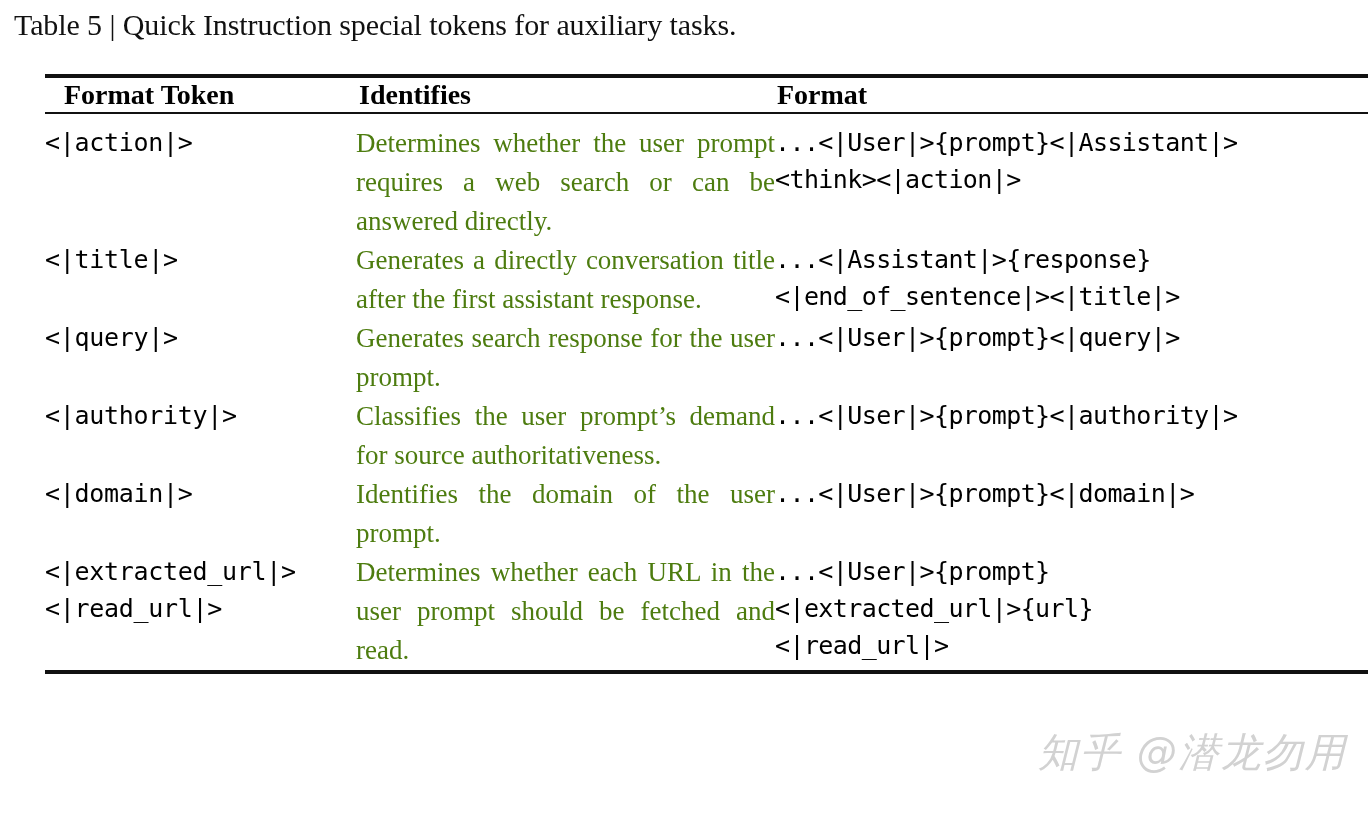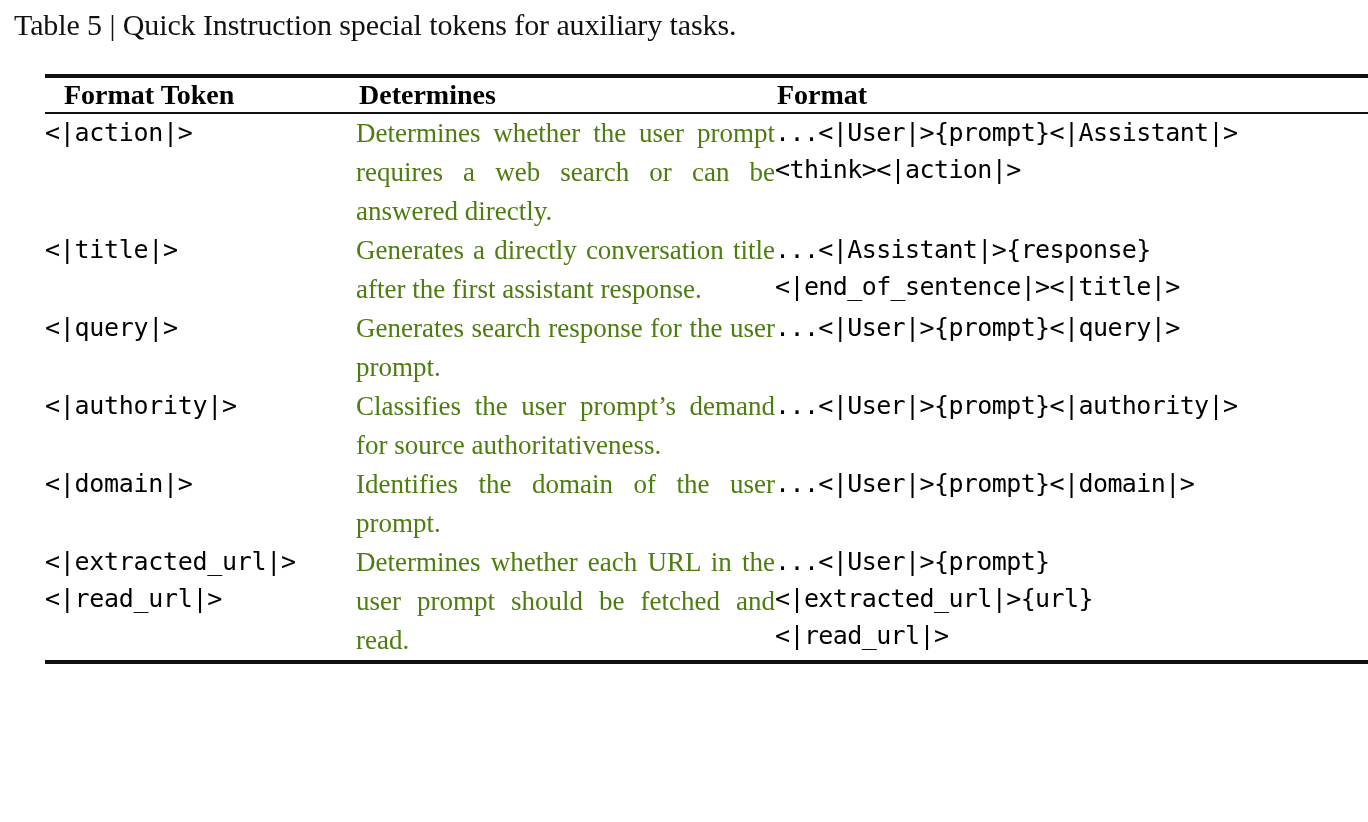--- a/index.html
+++ b/index.html
@@ -84,21 +84,21 @@
     white-space: nowrap;
   }
   .hdr-row th.token-h  { padding-left: 19px; }
   .hdr-row th.desc-h   { padding-left: 3px; }
   .hdr-row th.format-h { padding-left: 2px; }
 
   .body-row td {
     padding-top: 13px;
     padding-bottom: 9px;
   }
-  .body-row.first td { padding-top: 0; }
+  .body-row.first td { padding-top: 10px; }
 
   .mono {
     font-family: "DejaVu Sans Mono", "Liberation Mono", monospace;
     font-size: 25px;
     line-height: 37px;
     letter-spacing: -0.3px;
     white-space: pre;
   }
 
   td.token-c {
@@ -173,21 +173,21 @@
 
     <table class="tbl">
       <colgroup>
         <col class="c-token">
         <col class="c-desc">
         <col class="c-format">
       </colgroup>
       <thead>
         <tr class="hdr-row">
           <th class="token-h">Format Token</th>
-          <th class="desc-h">Determines</th>
+          <th class="desc-h">Identifies</th>
           <th class="format-h">Format</th>
         </tr>
       </thead>
     </table>
 
     <div class="rule-mid"></div>
 
     <table class="tbl">
       <colgroup>
         <col class="c-token">
@@ -273,14 +273,15 @@
           </td>
         </tr>
 
       </tbody>
     </table>
 
     <div class="rule-bottom"></div>
 
   </div>
 
+  <div class="watermark">知乎 @潜龙勿用</div>
 
 </div>
 
 </body></html>

